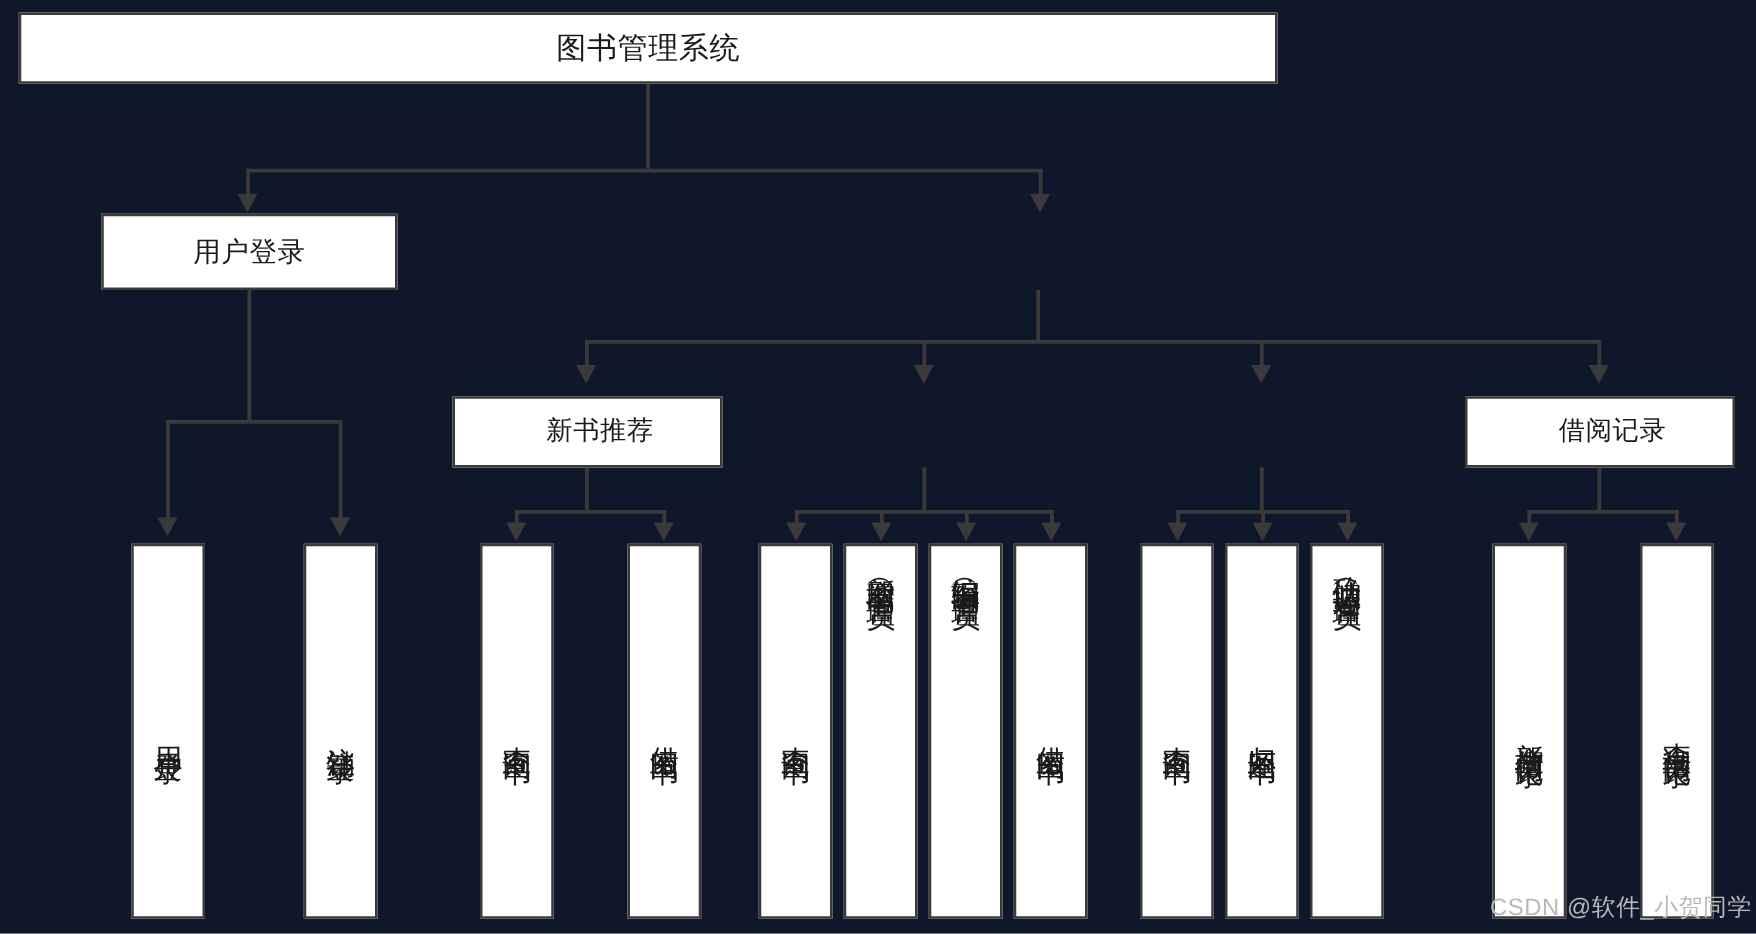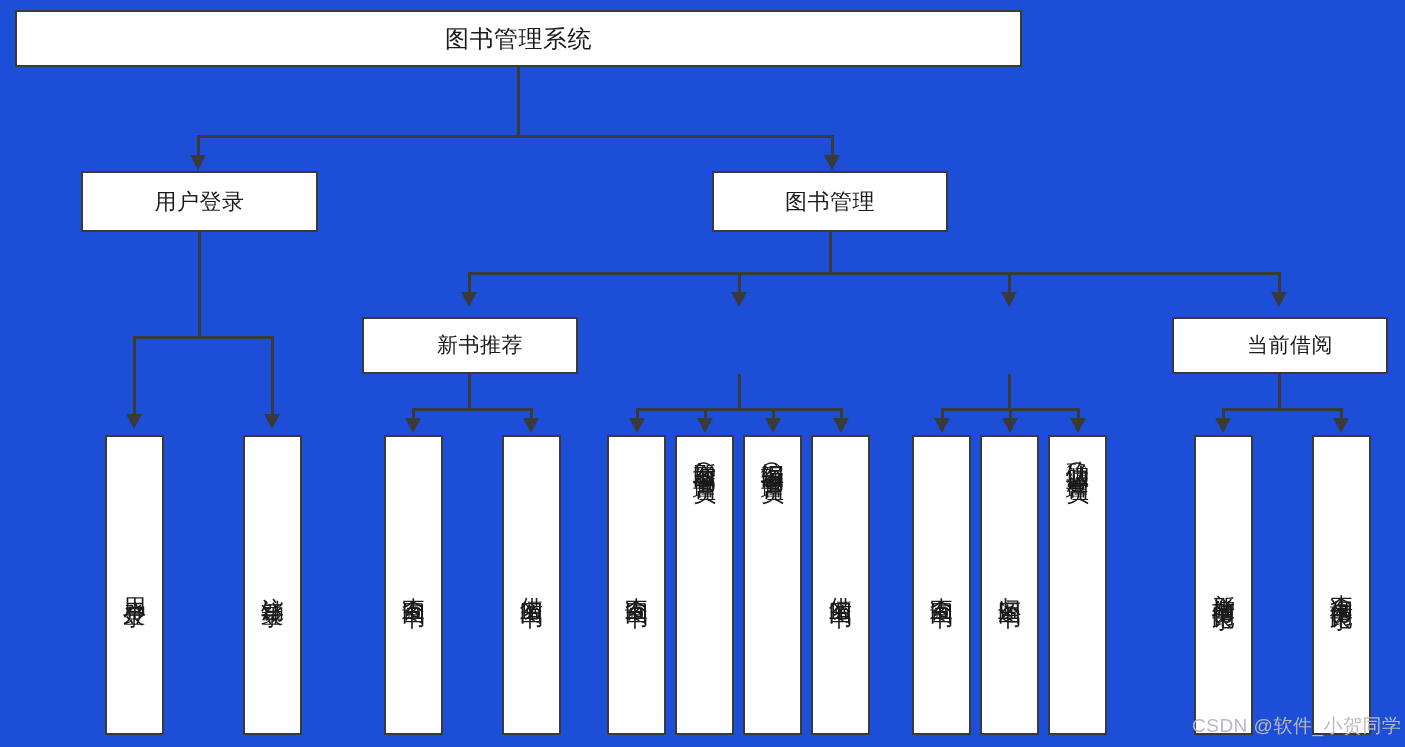--- a/index.html
+++ b/index.html
@@ -8,21 +8,21 @@
     background: #ffffff;
   }
   body {
     font-family: "Liberation Sans", "DejaVu Sans", sans-serif;
     color: #1a1a1a;
   }
   #canvas {
     position: relative;
     width: 1405px;
     height: 747px;
-    background: #1d4ed8;
+    background: #0f172a;
     overflow: hidden;
   }
   
   .node {
     position: absolute;
     box-sizing: border-box;
     background: #ffffff;
     border: 2px solid #3a3a3a;
     display: flex;
     align-items: center;
@@ -97,23 +97,20 @@
   <div class="edge-h" style="left:197px; top:135px; width:637px; height:3px;"></div>
   <div class="edge-v" style="left:197px; top:135px; width:3px; height:22px;"></div>
   <div class="arrow" style="left:190px; top:155px;"></div>
   <div class="edge-v" style="left:831px; top:135px; width:3px; height:22px;"></div>
   <div class="arrow" style="left:824px; top:155px;"></div>
 
   <div class="node level1" style="left:81px; top:171px; width:237px; height:61px;">
     <span class="label">用户登录</span>
   </div>
 
-  <div class="node level1" style="left:712px; top:171px; width:236px; height:61px;">
-    <span class="label">图书管理</span>
-  </div>
 
   <div class="edge-v" style="left:198px; top:232px; width:3px; height:104px;"></div>
   <div class="edge-h" style="left:133px; top:336px; width:138px; height:3px;"></div>
   <div class="edge-v" style="left:133px; top:336px; width:3px; height:80px;"></div>
   <div class="arrow" style="left:126px; top:414px;"></div>
   <div class="edge-v" style="left:271px; top:336px; width:3px; height:80px;"></div>
   <div class="arrow" style="left:264px; top:414px;"></div>
 
   <div class="edge-v" style="left:829px; top:232px; width:3px; height:40px;"></div>
   <div class="edge-h" style="left:468px; top:272px; width:813px; height:3px;"></div>
@@ -123,21 +120,21 @@
   <div class="arrow" style="left:731px; top:292px;"></div>
   <div class="edge-v" style="left:1008px; top:272px; width:3px; height:22px;"></div>
   <div class="arrow" style="left:1001px; top:292px;"></div>
   <div class="edge-v" style="left:1278px; top:272px; width:3px; height:22px;"></div>
   <div class="arrow" style="left:1271px; top:292px;"></div>
 
   <div class="node level2" style="left:362px; top:317px; width:216px; height:57px;">
     <span class="label">新书推荐</span>
   </div>
   <div class="node level2" style="left:1172px; top:317px; width:216px; height:57px;">
-    <span class="label">当前借阅</span>
+    <span class="label">借阅记录</span>
   </div>
 
   <div class="edge-v" style="left:468px; top:374px; width:3px; height:34px;"></div>
   <div class="edge-h" style="left:412px; top:408px; width:121px; height:3px;"></div>
   <div class="edge-v" style="left:412px; top:408px; width:3px; height:12px;"></div>
   <div class="arrow" style="left:405px; top:418px;"></div>
   <div class="edge-v" style="left:530px; top:408px; width:3px; height:12px;"></div>
   <div class="arrow" style="left:523px; top:418px;"></div>
 
   <div class="edge-v" style="left:738px; top:374px; width:3px; height:34px;"></div>

